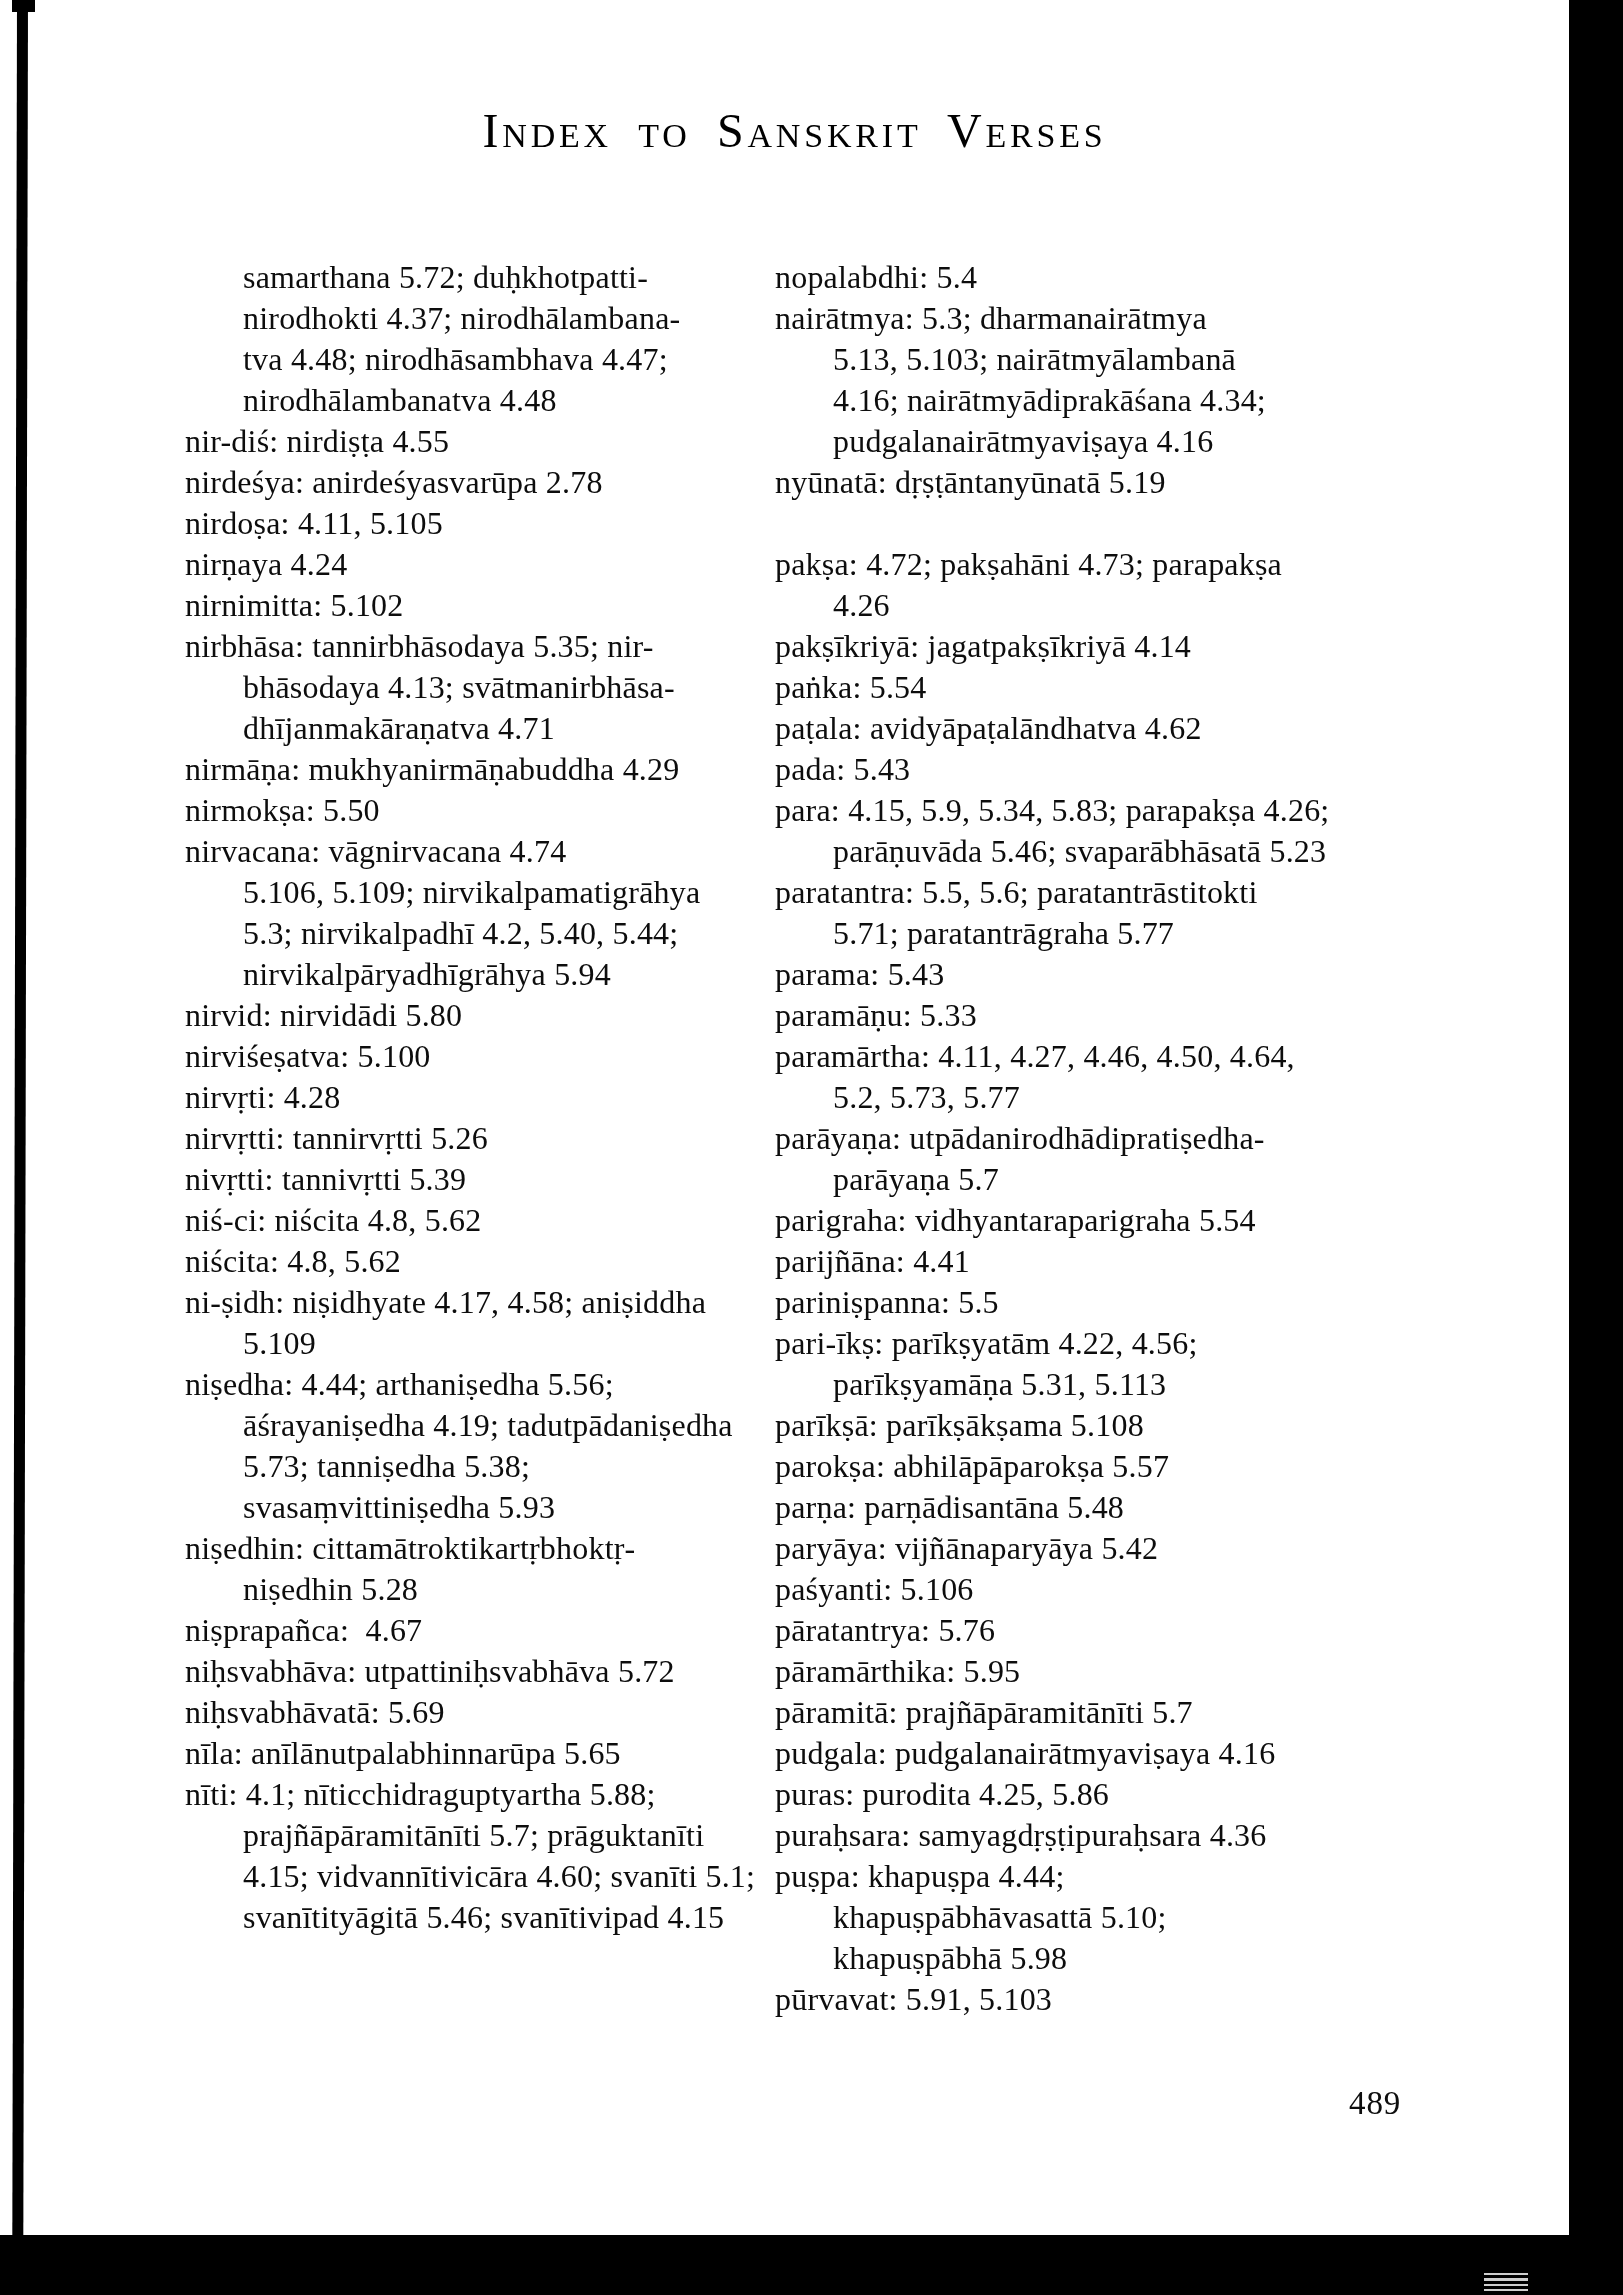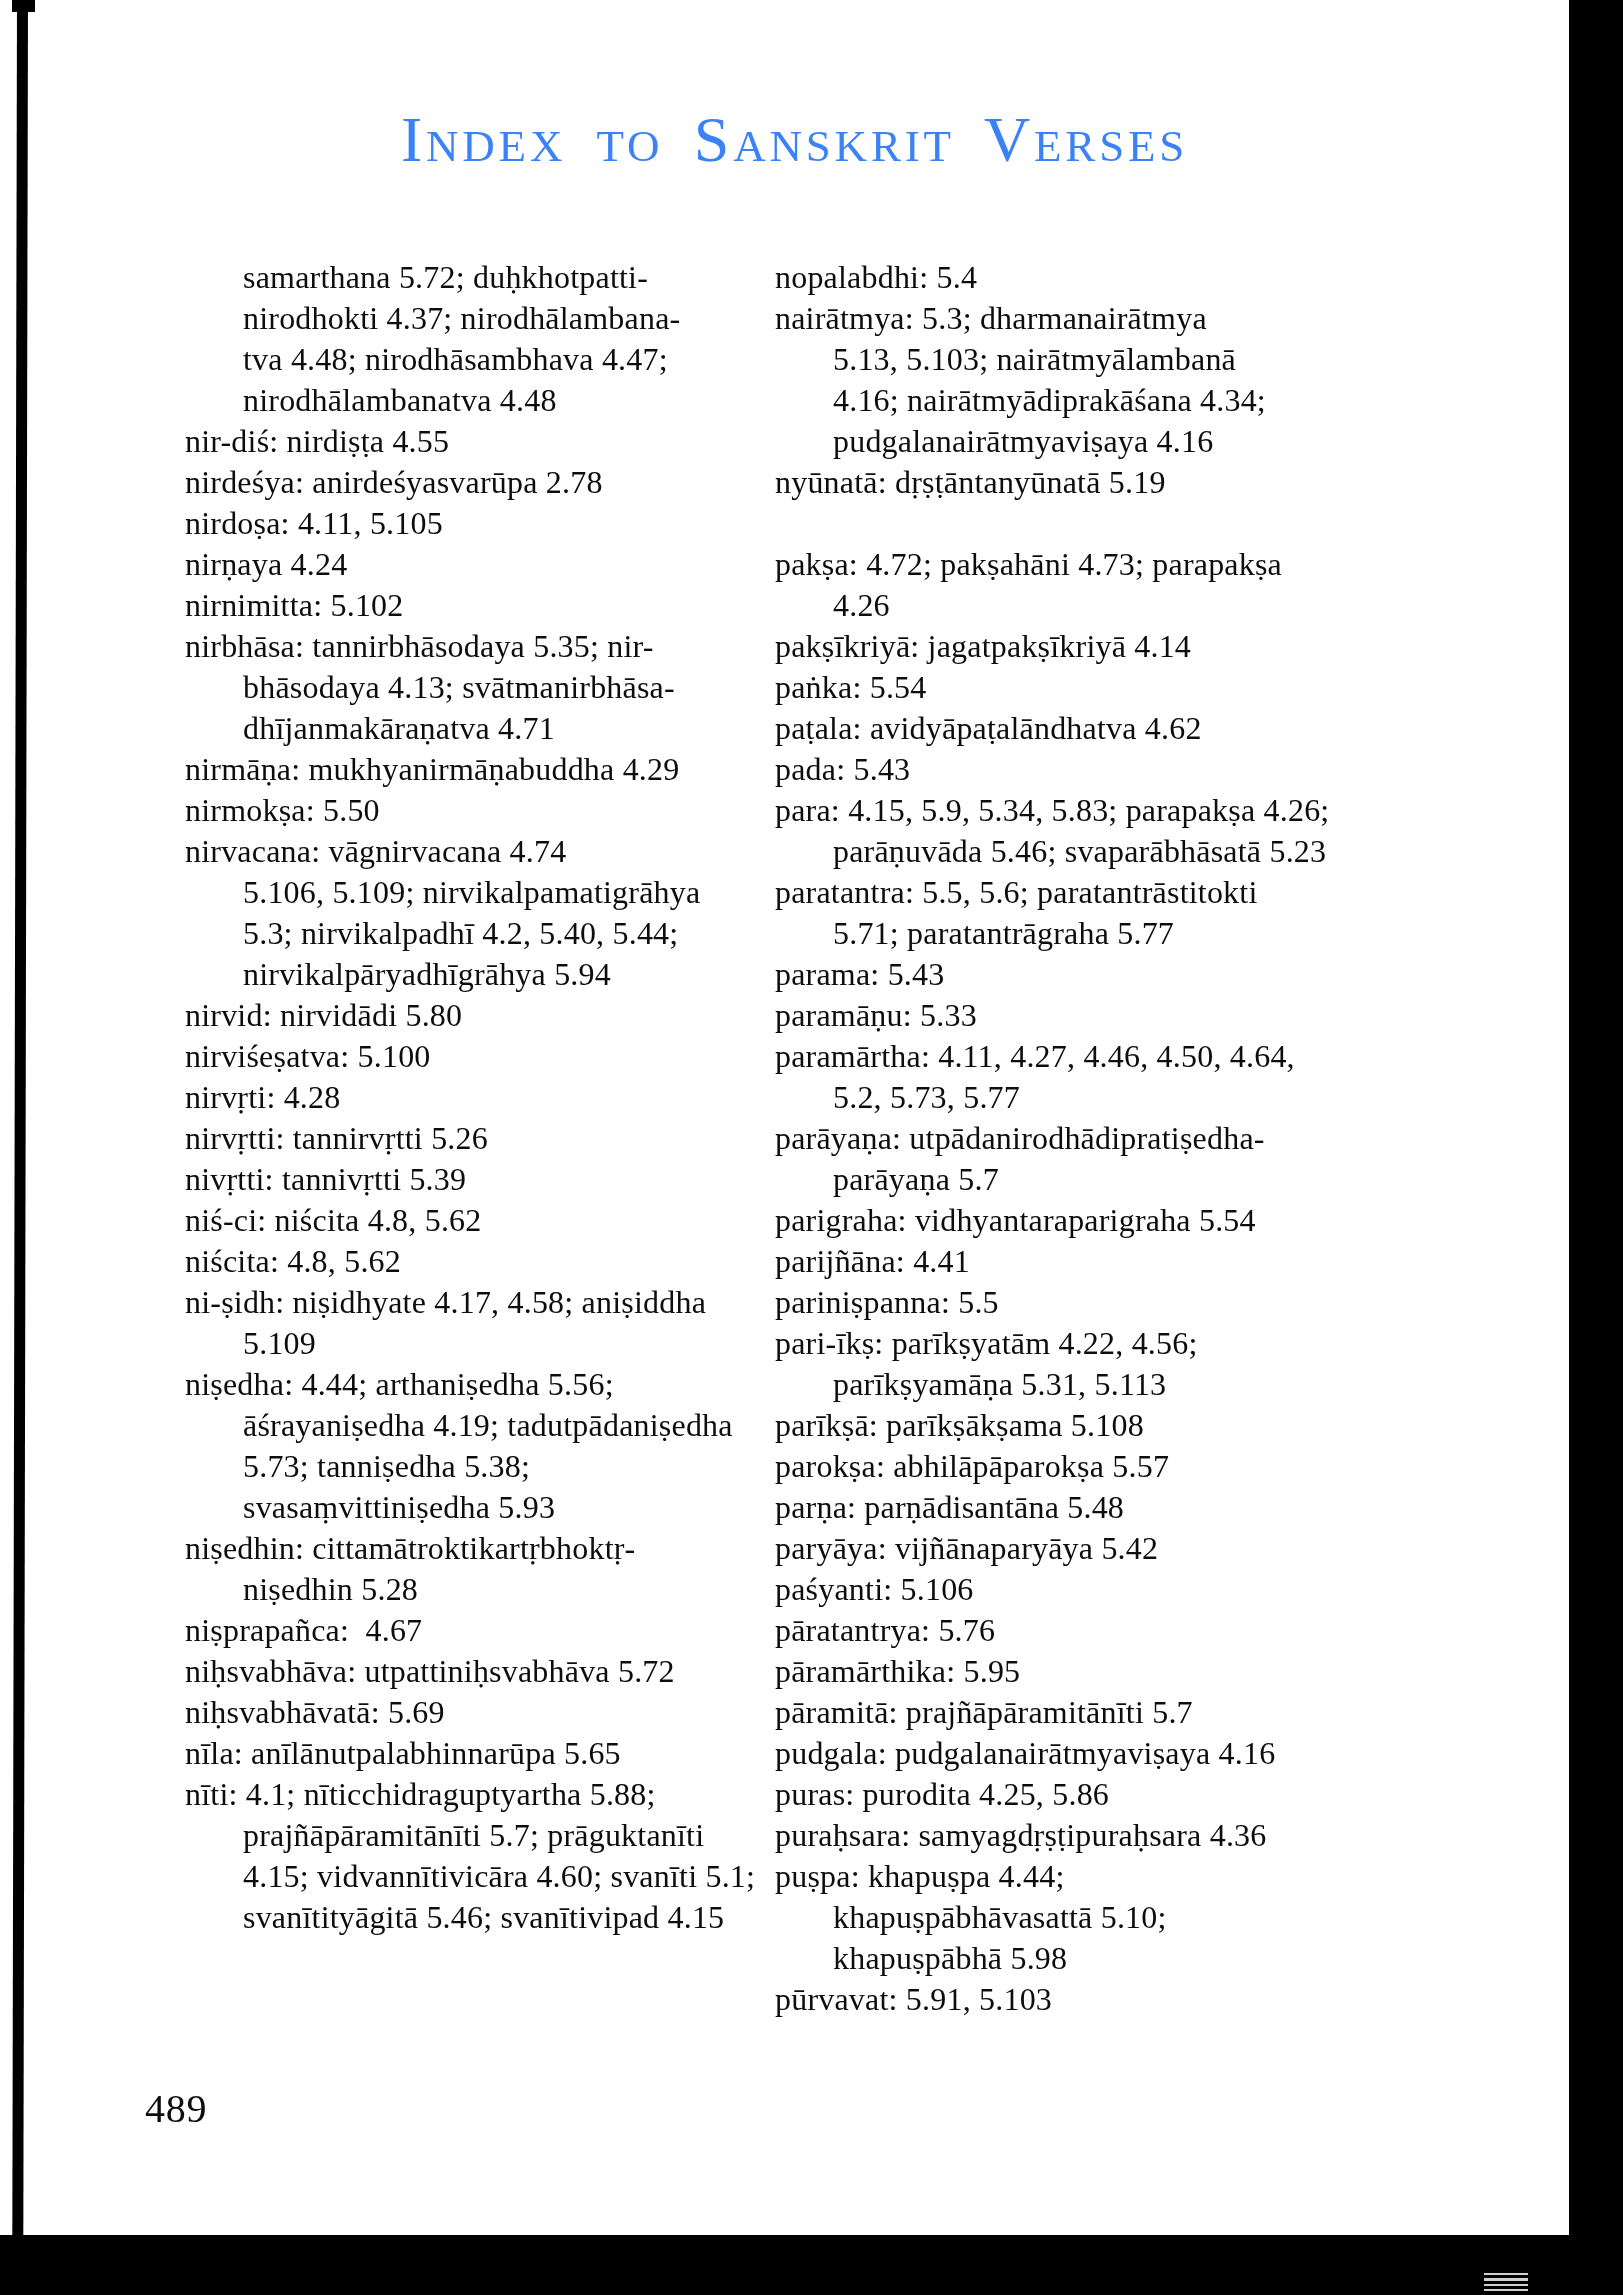--- a/index.html
+++ b/index.html
@@ -29,46 +29,46 @@
   }
   .edge-bottom-stripes {
     position: absolute;
     left: 1484px; top: 2270px; width: 44px; height: 24px;
     background: repeating-linear-gradient(180deg, #000 0 3px, #cfcfcf 3px 5.3px);
   }
   .page-header {
     position: absolute;
     left: 0; top: 103px; width: 1589px;
     text-align: center;
-    font-size: 64px;
+    font-size: 48px;
     font-variant: small-caps;
     letter-spacing: 3.8px;
     word-spacing: 10.6px;
-    color: #3b82f6;
+    color: #000000;
   }
   .col {
     position: absolute;
     top: 257px;
     width: 643px;
   }
   .col-left { left: 145px; margin-left: 40px; }
   .col-right { left: 775px; }
   .ln {
     height: 41px;
     line-height: 41px;
     font-size: 32px;
     white-space: pre;
     letter-spacing: 0.2px;
   }
   .ln.ind { padding-left: 58px; }
   .page-number {
     position: absolute;
     left: 145px; top: 2085px; width: 1256px;
-    text-align: left;
-    font-size: 40px;
+    text-align: right;
+    font-size: 33px;
     letter-spacing: 0.8px;
   }
 </style>
 </head>
 <body>
 
 <div class="page-header">Index to Sanskrit Verses</div>
 
 <div class="col col-left">
     <div class="ln ind">samarthana 5.72; duḥkhotpatti-</div>

